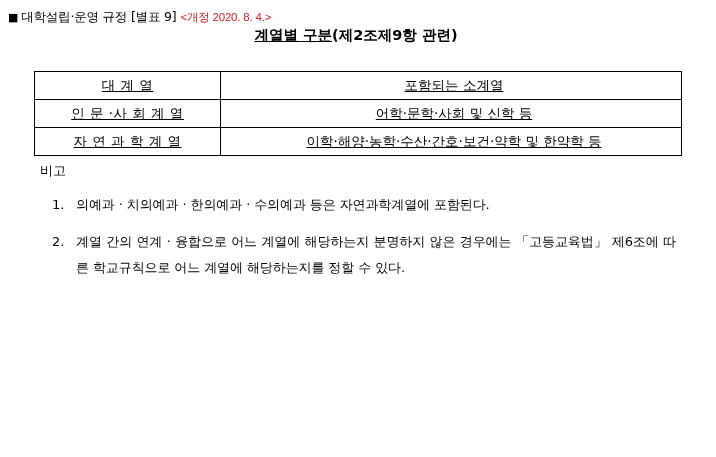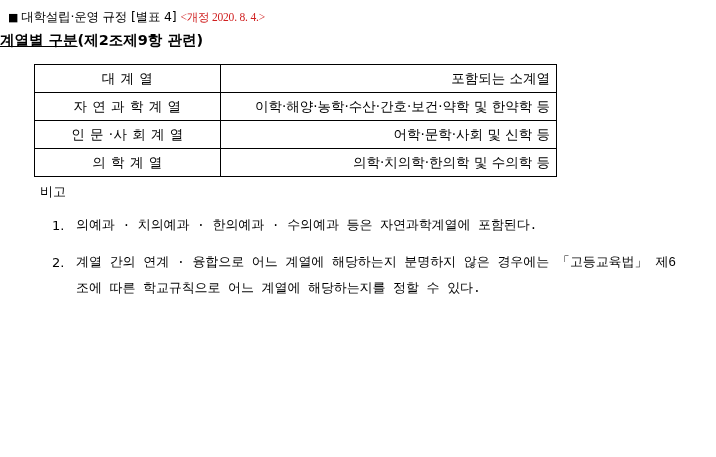--- a/index.html
+++ b/index.html
@@ -25,60 +25,60 @@
     padding: 9px 0 0 8px;
     white-space: nowrap;
     letter-spacing: -0.2px;
   }
   .doc-header .bullet {
     font-size: 11px;
     margin-right: 3px;
   }
   .doc-header .revision {
     color: #d02020;
-    font-family: Liberation Serif, serif;
+    font-family: Liberation Sans, sans-serif;
     font-size: 11.5px;
     margin-left: 4px;
   }
   .doc-title-row {
-    text-align: left;
-    margin-top: 5px;
+    text-align: center;
     font-size: 14.5px;
     padding-right: 4px;
   }
   .doc-title-main {
     font-weight: bold;
     text-decoration: underline;
   }
   .doc-title-sub {
     font-weight: bold;
   }
   table.series-table {
     border-collapse: collapse;
-    margin: 14px 0 0 34px;
-    width: 523px;
+    margin: 26px 0 0 34px;
+    width: 648px;
     table-layout: fixed;
+    text-decoration: underline;
   }
   table.series-table th,
   table.series-table td {
     border: 1px solid #000000;
     font-size: 13.5px;
     font-weight: normal;
     height: 27px;
     padding: 0 6px;
   }
   table.series-table th.col-major,
   table.series-table td.col-major {
     width: 173px;
     text-align: center;
     letter-spacing: 0.5px;
   }
   table.series-table th.col-sub,
   table.series-table td.col-sub {
-    text-align: right;
+    text-align: center;
     padding-left: 12px;
   }
   .note-label {
     margin: 6px 0 0 40px;
     font-size: 13px;
     font-family: Liberation Serif, serif;
   }
   .note-list {
     margin: 0;
     padding: 0;
@@ -92,55 +92,50 @@
   }
   .note-num {
     width: 24px;
     flex: 0 0 24px;
   }
   .note-text {
     flex: 1 1 auto;
     max-width: 600px;
     text-align: justify;
     letter-spacing: -0.1px;
-    font-family: Liberation Mono, monospace;
   }
 </style>
 </head>
 <body>
 
 <div class="page">
 
   <div class="doc-header">
-    <span class="bullet">■</span><span>대학설립·운영 규정 [별표 4]</span><span class="revision">&lt;개정 2020. 8. 4.&gt;</span>
+    <span class="bullet">■</span><span>대학설립·운영 규정 [별표 9]</span><span class="revision">&lt;개정 2020. 8. 4.&gt;</span>
   </div>
 
   <div class="doc-title-row">
     <span class="doc-title-main">계열별 구분</span><span class="doc-title-sub">(제2조제9항 관련)</span>
   </div>
 
   <table class="series-table">
     <thead>
       <tr>
         <th class="col-major">대 계 열</th>
         <th class="col-sub">포함되는 소계열</th>
       </tr>
     </thead>
     <tbody>
       <tr>
-        <td class="col-major">자 연 과 학 계 열</td>
-        <td class="col-sub">이학·해양·농학·수산·간호·보건·약학 및 한약학 등</td>
-      </tr>
-      <tr>
         <td class="col-major">인 문 ·사 회 계 열</td>
         <td class="col-sub">어학·문학·사회 및 신학 등</td>
       </tr>
       <tr>
-        <td class="col-major">의 학 계 열</td>
-        <td class="col-sub">의학·치의학·한의학 및 수의학 등</td>
+        <td class="col-major">자 연 과 학 계 열</td>
+        <td class="col-sub">이학·해양·농학·수산·간호·보건·약학 및 한약학 등</td>
       </tr>
     </tbody>
   </table>
 
   <div class="note-label">비고</div>
 
   <ol class="note-list">
     <li class="note-item">
       <span class="note-num">1.</span>
       <span class="note-text">의예과 · 치의예과 · 한의예과 · 수의예과 등은 자연과학계열에 포함된다.</span>

